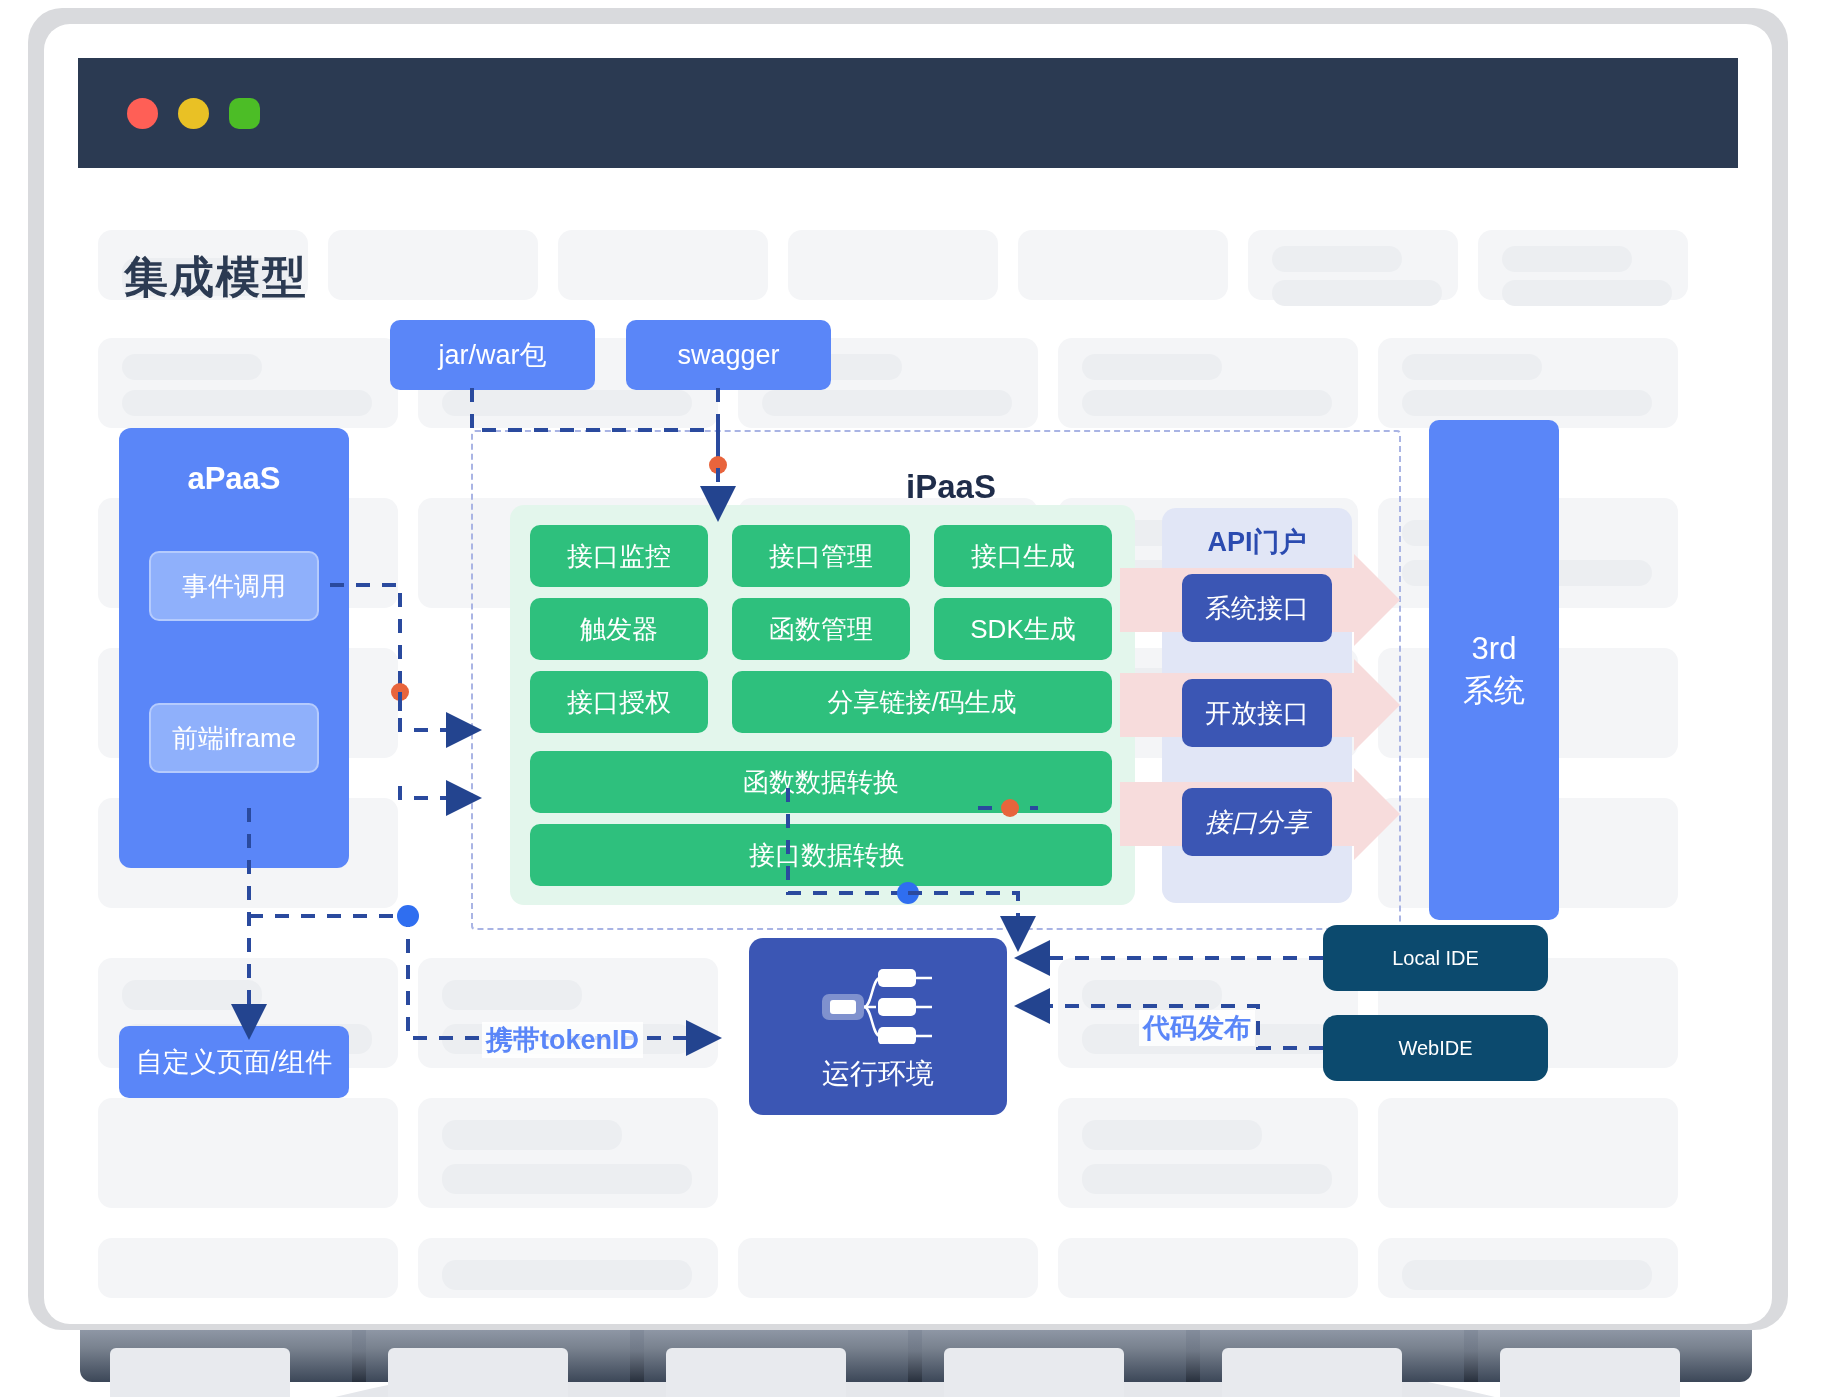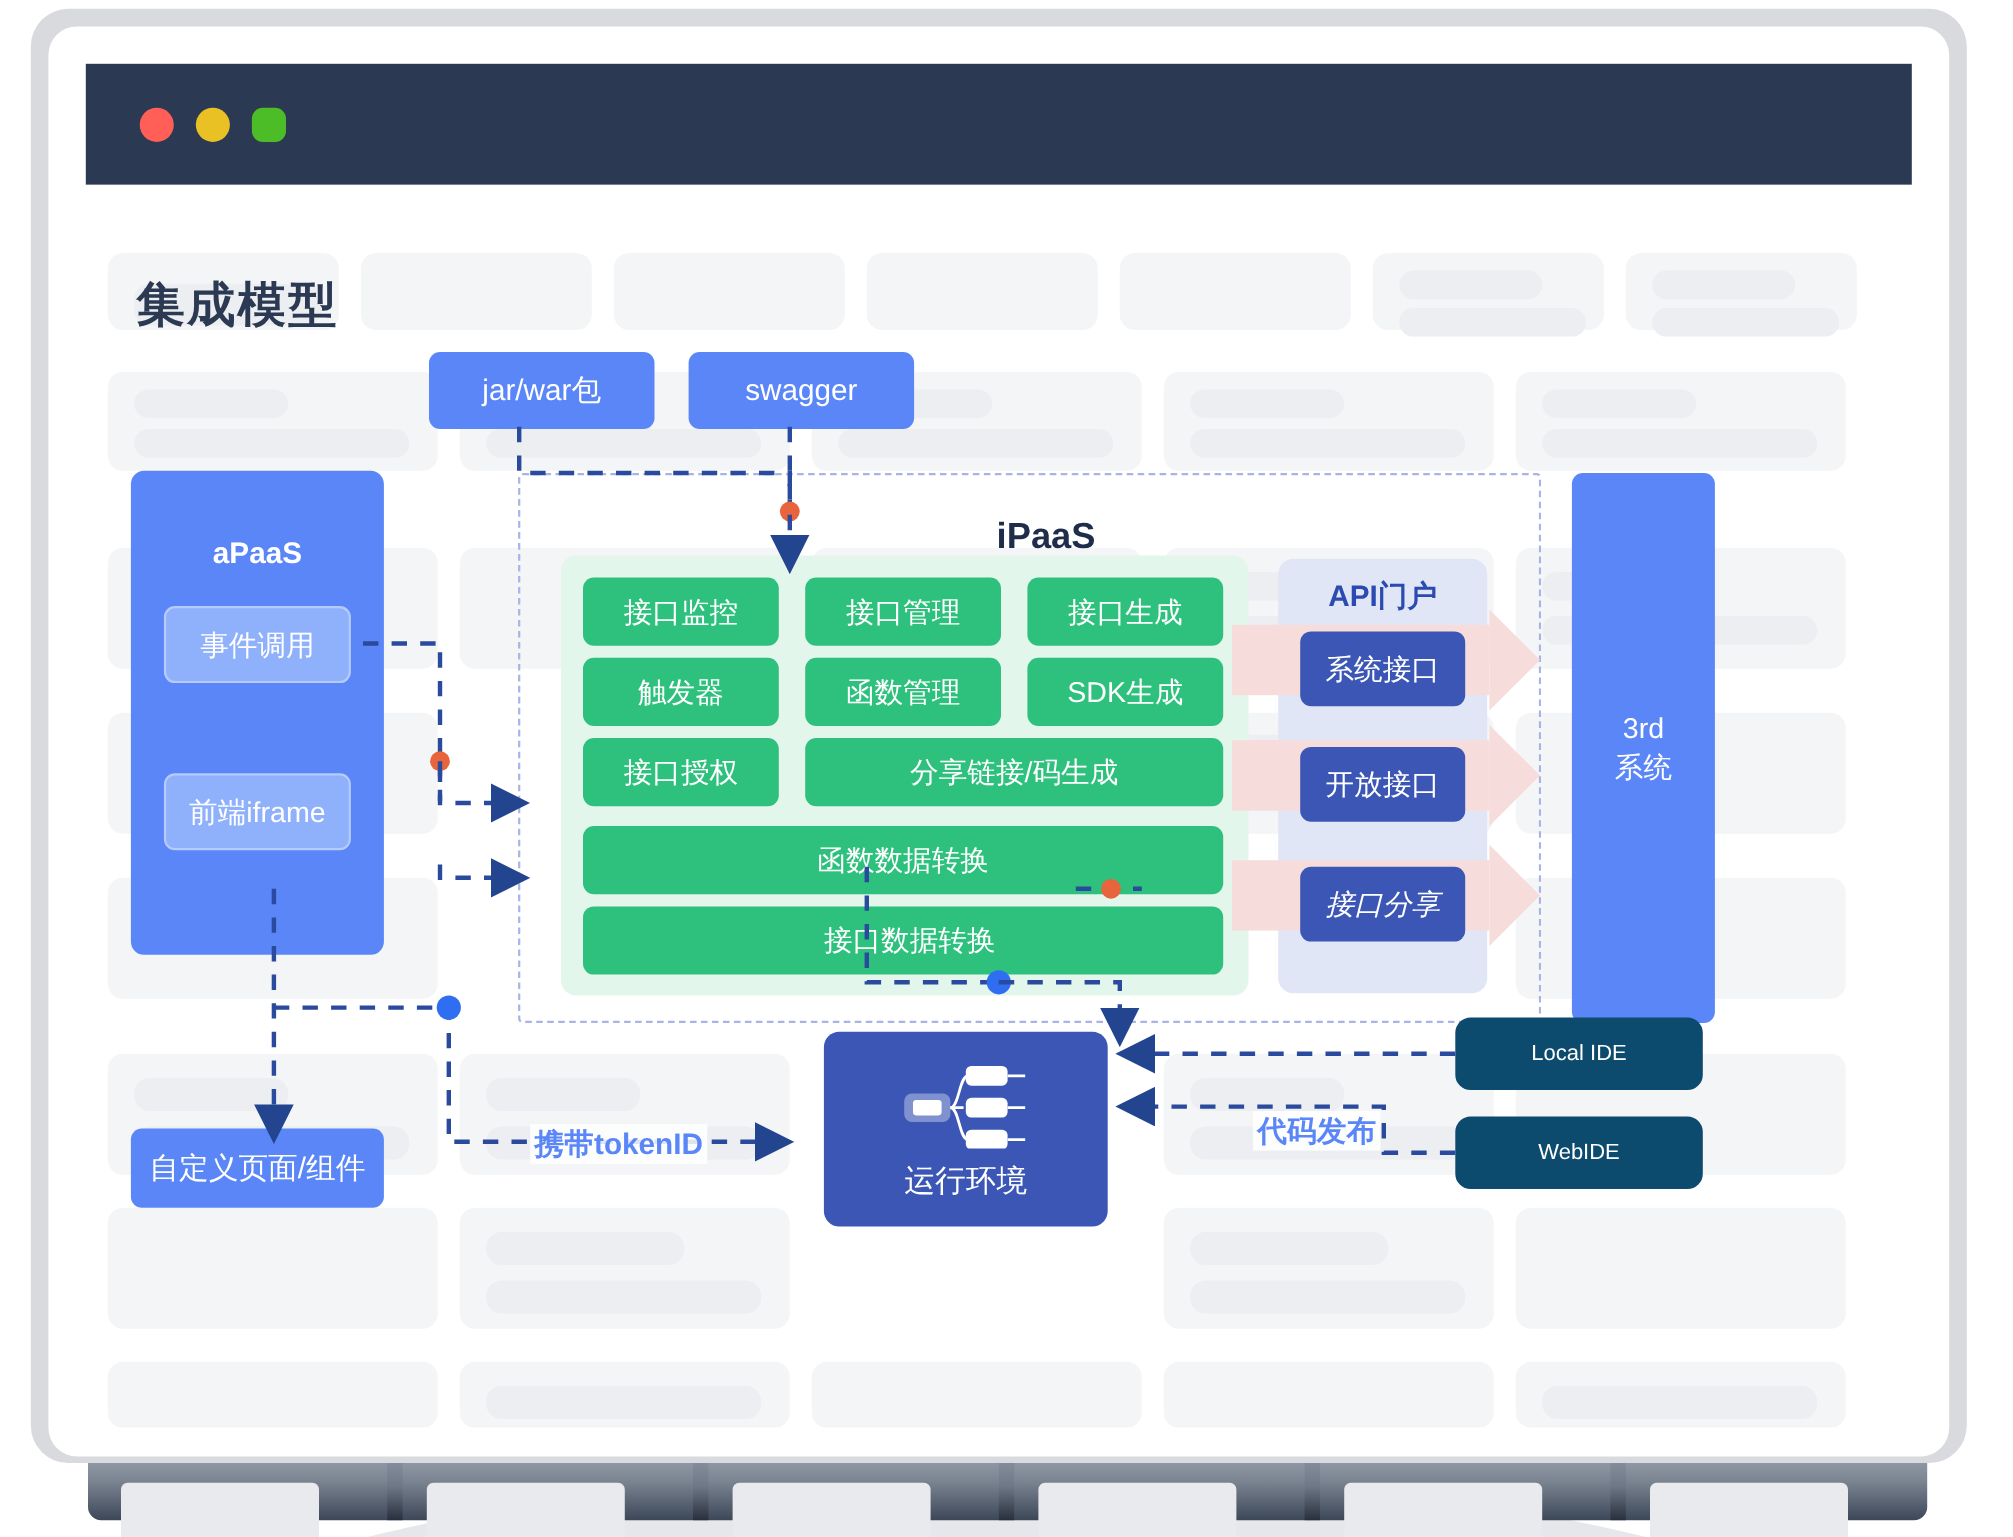--- a/index.html
+++ b/index.html
@@ -129,29 +129,29 @@
     border-left: 46px solid #f7dcdc;
   }
 
   
   .apaas {
     position: absolute; left: 41px; top: 260px; width: 230px; height: 440px;
     background: #5a86f8; border-radius: 12px; z-index: 3;
   }
   .apaas-label {
     position: absolute; left: 41px; top: 293px; width: 230px; text-align: center;
-    font-size: 27px; font-weight: bold; color: #fff; z-index: 5; margin-top: 27px;
+    font-size: 31px; font-weight: bold; color: #fff; z-index: 5;
   }
 
   
   .third {
-    position: absolute; left: 1351px; top: 262px; width: 130px; height: 500px;
+    position: absolute; left: 1351px; top: 252px; width: 130px; height: 500px;
     background: #5a86f8; border-radius: 10px; z-index: 3;
     display: flex; flex-direction: column; align-items: center; justify-content: center;
-    color: #fff; font-size: 26px; line-height: 1.35;
+    color: #fff; font-size: 31px; line-height: 1.35;
   }
 
   
   .runtime {
     position: absolute; left: 671px; top: 770px; width: 258px; height: 177px;
     background: #3b56b4; border-radius: 14px; z-index: 4;
     color: #fff;
   }
   .runtime-label {
     position: absolute; left: 0; bottom: 22px; width: 100%;

